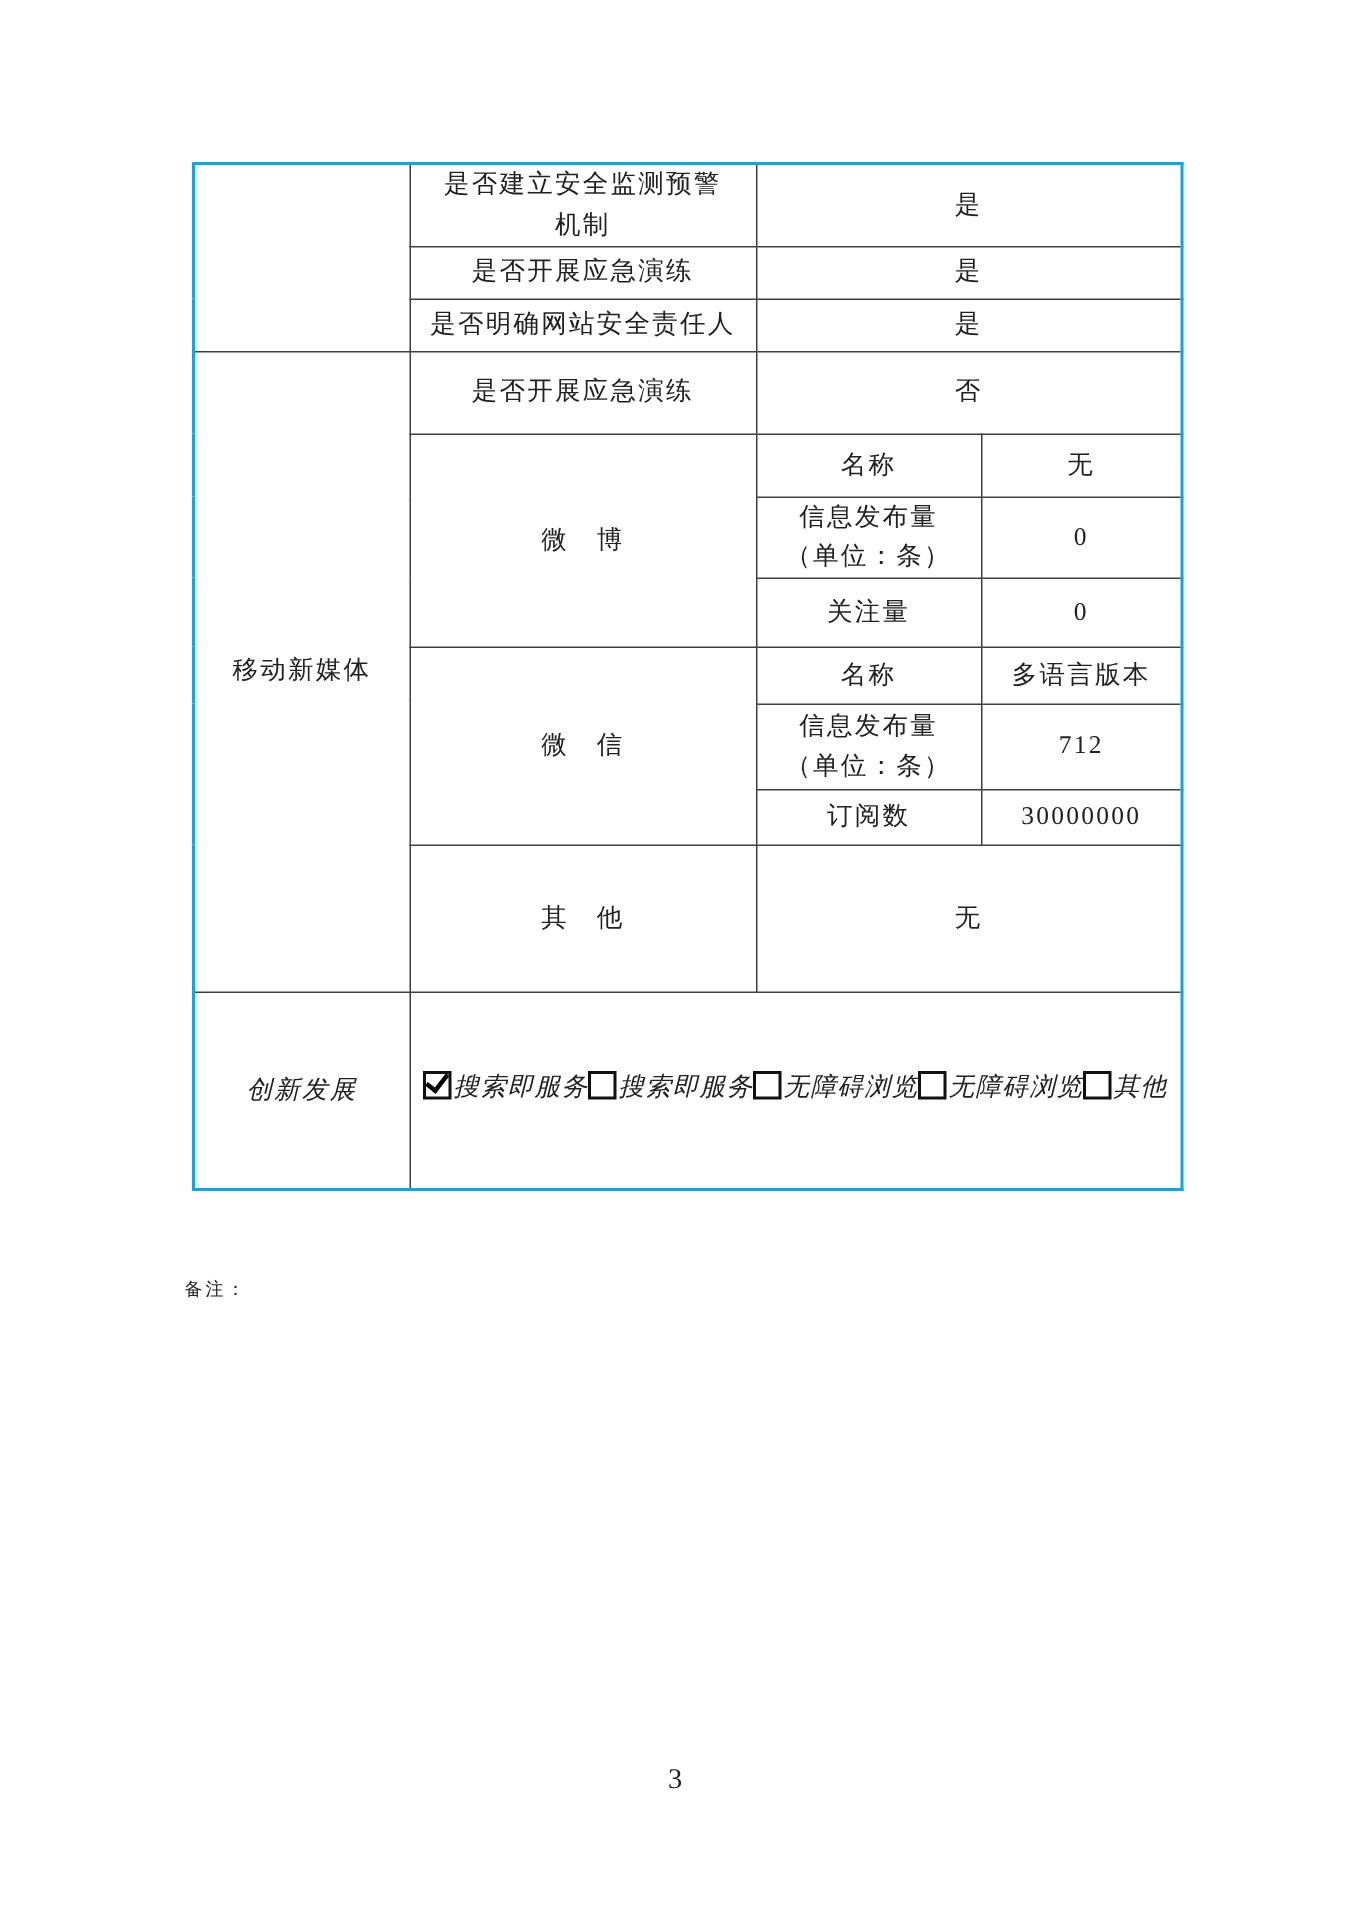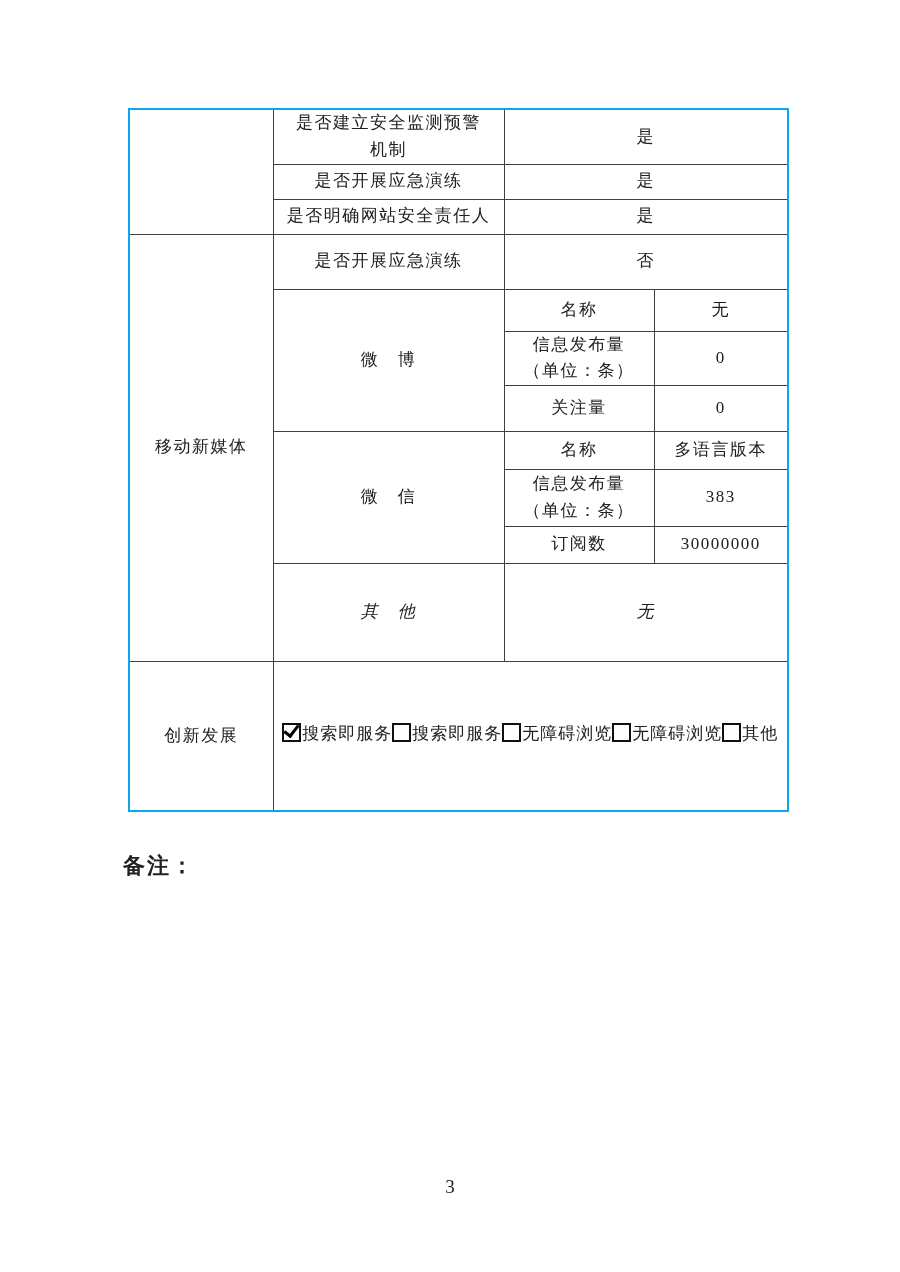--- a/index.html
+++ b/index.html
@@ -28,21 +28,21 @@
     line-height:1.55;
     padding:0 4px;
     overflow:hidden;
   }
   table.report{border:2px solid #0ea5e9;}
   .prewrap{white-space:pre-line;}
   
   .r1{height:55px;} .r2{height:35px;margin-left:47px;} .r3{height:35px;}
   .r4{height:55px;} .r5{height:42px;} .r6{height:54px;}
   .r7{height:46px;} .r8{height:38px;} .r9{height:57px;}
-  .r10{height:37px;} .r11{height:98px;font-style:italic;} .r12{height:150px;}
+  .r10{height:37px;} .r11{height:98px;} .r12{height:132px;font-style:italic;}
   
   .cb-line{
     display:block;
     transform:translateY(-14px);
     letter-spacing:1px;
     white-space:nowrap;
   }
   .cb-item{display:inline-block;white-space:nowrap;margin-top:24px;}
   .cb-box{
     display:inline-block;
@@ -60,22 +60,22 @@
     left:3px;top:-3px;
     width:6px;height:12px;
     border-right:3px solid #000;
     border-bottom:3px solid #000;
     transform:rotate(38deg);
   }
   .cb-box.checked::after{display:block;}
   .remark{
     position:absolute;
     left:123px;top:851px;
-    font-size:22px;
-    font-weight:bold;
+    font-size:12px;
+    font-weight:normal;
     letter-spacing:2px;
   }
   .pageno{
     position:absolute;
     left:0;top:1176px;
     width:900px;
     text-align:center;
     font-size:19px;
   }
 </style>
@@ -128,21 +128,21 @@
         <td>0</td>
       </tr>
       <tr class="r8">
         <td rowspan="3">微　信</td>
         <td>名称</td>
         <td>多语言版本</td>
       </tr>
       <tr class="r9">
         <td class="prewrap">信息发布量
 （单位：条）</td>
-        <td>383</td>
+        <td>712</td>
       </tr>
       <tr class="r10">
         <td>订阅数</td>
         <td>30000000</td>
       </tr>
       <tr class="r11">
         <td>其　他</td>
         <td colspan="2">无</td>
       </tr>
 

